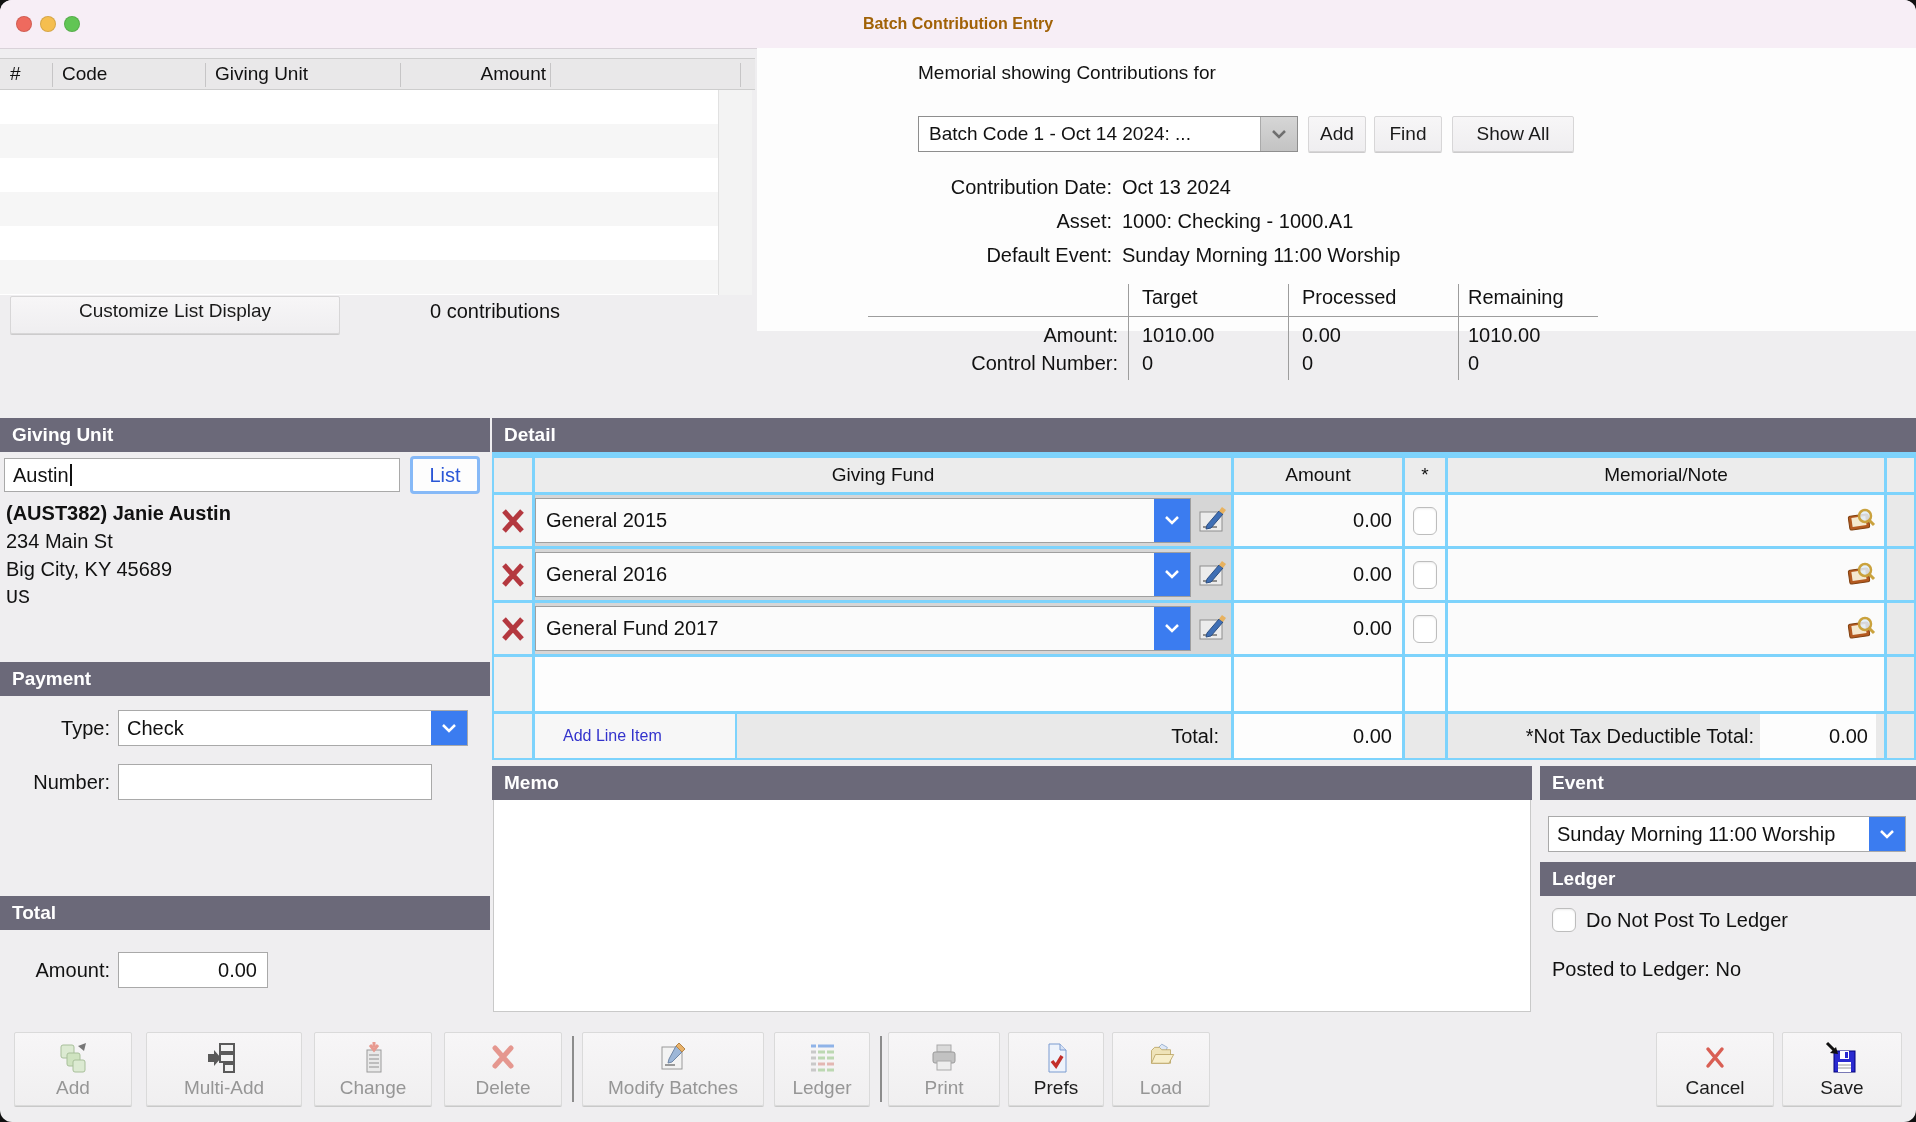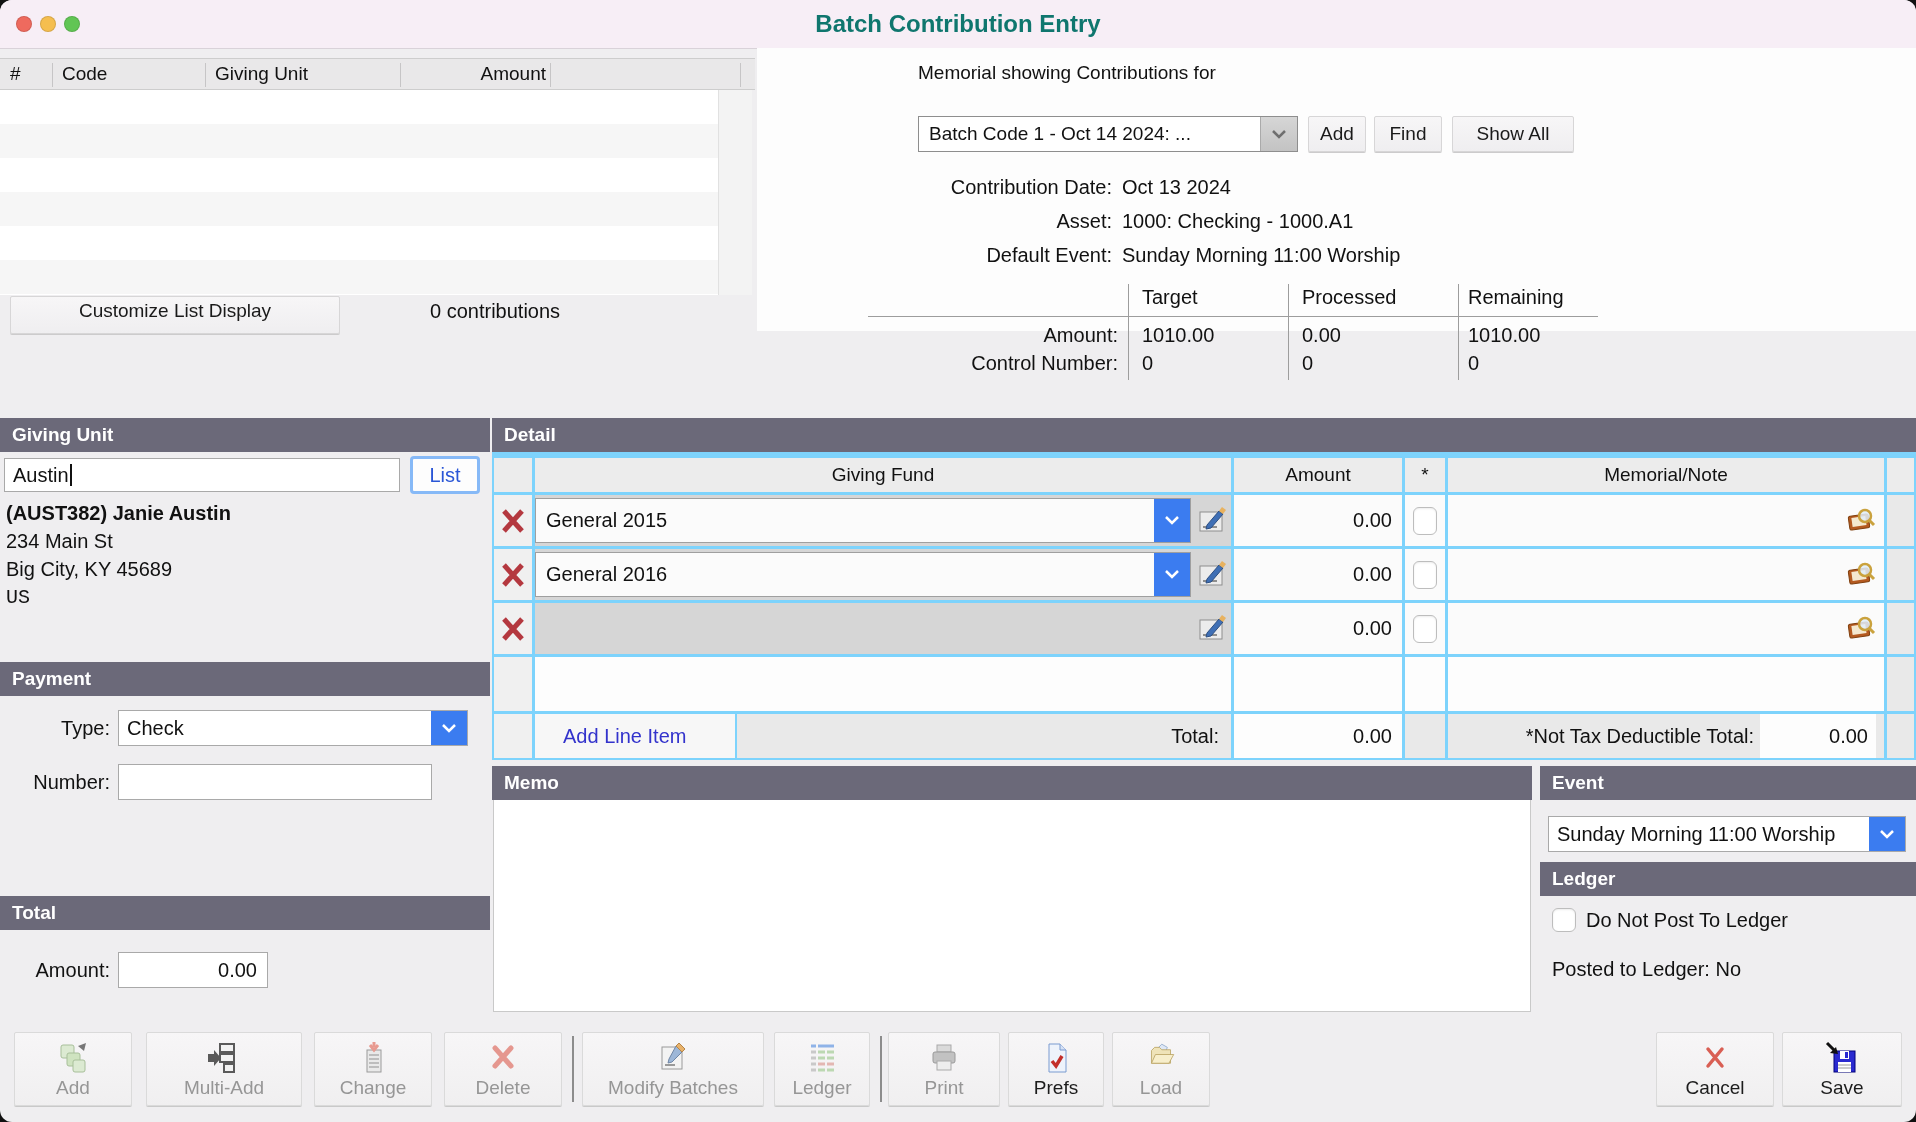--- a/index.html
+++ b/index.html
@@ -1,21 +1,21 @@
 <!DOCTYPE html>
 <html><head>
 <meta charset="utf-8">
 <style>
   html,body{margin:0;padding:0;background:#141414;font-family:"Liberation Sans",sans-serif;}
   #win{position:relative;width:1916px;height:1122px;background:#efeef0;border-radius:12px;overflow:hidden;box-shadow:0 10px 40px rgba(0,0,0,.5);}
   .abs{position:absolute;}
   
   .titlebar{left:0;top:0;width:1916px;height:48px;background:#f7eef6;border-bottom:1px solid #d9d2d9;}
   .light{position:absolute;top:16px;width:16px;height:16px;border-radius:50%;border:1px solid rgba(0,0,0,.12);box-sizing:border-box;}
-  .title{width:100%;text-align:center;line-height:48px;font-size:24px;font-weight:bold;color:#0f766e;}
+  .title{width:100%;text-align:center;line-height:48px;font-size:16px;font-weight:bold;color:#a16207;}
   
   .bar{background:#6b6979;color:#fff;font-size:19px;font-weight:600;height:34px;line-height:34px;padding-left:12px;box-sizing:border-box;}
   .lbl{font-size:20px;color:#111;}
   .field{background:#fff;border:1px solid #a9a9a9;box-sizing:border-box;font-size:20px;color:#111;}
   .btn{background:linear-gradient(#f7f6f7,#efeef0);border:1px solid #d7d6d7;box-shadow:0 1px 0 #cccbcc;border-radius:2px;font-size:19px;color:#1a1a1a;text-align:center;box-sizing:border-box;}
   .chev{position:absolute;top:0;right:0;bottom:0;width:36px;display:flex;align-items:center;justify-content:center;}
   .chev.blue{background:#3b7cf0;}
   .chev.gray{background:linear-gradient(#d6d6d6,#c3c3c3);border-left:1px solid #aaa;}
   
   .listhead{left:0;top:58px;width:755px;height:32px;background:#e9e8e9;border-top:1px solid #cdcdcd;border-bottom:1px solid #cdcdcd;box-sizing:border-box;}
@@ -30,21 +30,21 @@
   .cell{position:absolute;box-sizing:border-box;}
   .fundfield{position:absolute;background:#fbfbfb;border:1px solid #9f9f9f;box-sizing:border-box;font-size:20px;color:#111;line-height:43px;padding-left:10px;}
   .checkbox{background:#fff;border:1px solid #bdbdbd;border-radius:6px;box-shadow:inset 0 1px 2px rgba(0,0,0,.08);box-sizing:border-box;}
   .num{font-size:20px;color:#111;text-align:right;}
   
   .tbtn{background:linear-gradient(#f7f6f7,#f0eff0);border:1px solid #dadada;box-shadow:0 1px 0 #c9c9c9;border-radius:2px;display:flex;flex-direction:column;align-items:center;justify-content:space-between;padding:8px 4px 6px;box-sizing:border-box;}
   .tbtn .tlabel{font-size:19px;color:#969696;white-space:nowrap;}
   .tbtn.enabled .tlabel{color:#1c1c1c;}
   .tsep{position:absolute;top:1036px;width:2px;height:66px;background:#8c8c8c;}
   .caret{display:inline-block;width:2px;height:22px;background:#111;vertical-align:-4px;margin-left:1px;}
-  .link{color:#3333cc;font-size:20px;}
+  .link{color:#3333cc;font-size:16px;}
 </style>
 </head>
 <body>
 
 <div id="win">
 
   <div class="abs titlebar">
     <span class="light" style="left:16px;background:#ee6a5e;"></span>
     <span class="light" style="left:40px;background:#f5be4f;"></span>
     <span class="light" style="left:64px;background:#61c554;"></span>
@@ -217,20 +217,28 @@
         </svg>
     </div>
     <div class="cell" style="left:1395px;top:97px;width:27px;height:51px;background:#e9e9e9;"></div>
 
     <div class="cell" style="left:2px;top:151px;width:38px;height:51px;background:#f0f0f0;display:flex;align-items:center;justify-content:center;">
       <svg width="26" height="26" viewBox="0 0 26 26">
           <path d="M4 3 L22 23 M22 3 L4 23" stroke="#b4383f" stroke-width="5"></path>
         </svg>
     </div>
     <div class="cell" style="left:43px;top:151px;width:696px;height:51px;background:#d6d6d6;">
+      <div class="fundfield" style="left:0;top:3px;width:656px;height:45px;">
+        <span>General Fund 2017</span>
+        <span class="chev blue" style="width:36px;">
+            <svg width="14" height="9" viewBox="0 0 14 9">
+              <path d="M1 1 l6 6 6-6" stroke="#fff" stroke-width="2.5" fill="none"></path>
+            </svg>
+          </span>
+      </div>
       <svg style="position:absolute;left:662px;top:10px;" width="30" height="30" viewBox="0 0 30 30">
           <rect x="3" y="7" width="22" height="19" fill="#ececec" stroke="#8e8e8e"></rect>
           <path d="M6 22 h14" stroke="#8e8e8e" stroke-width="2"></path>
           <path d="M10 20 L22 6 l4 3 -12 14 -5 1 z" fill="#3f6fb5" stroke="#2d4f82"></path>
           <path d="M22 6 l3 -4 4 3 -3 4 z" fill="#e8b25f"></path>
         </svg>
     </div>
     <div class="cell num" style="left:742px;top:151px;width:168px;height:51px;background:#fbfbfb;line-height:51px;padding-right:10px;">0.00</div>
     <div class="cell" style="left:913px;top:151px;width:40px;height:51px;background:#fbfbfb;display:flex;align-items:center;justify-content:center;">
       <span class="checkbox" style="width:24px;height:28px;display:inline-block;"></span>

